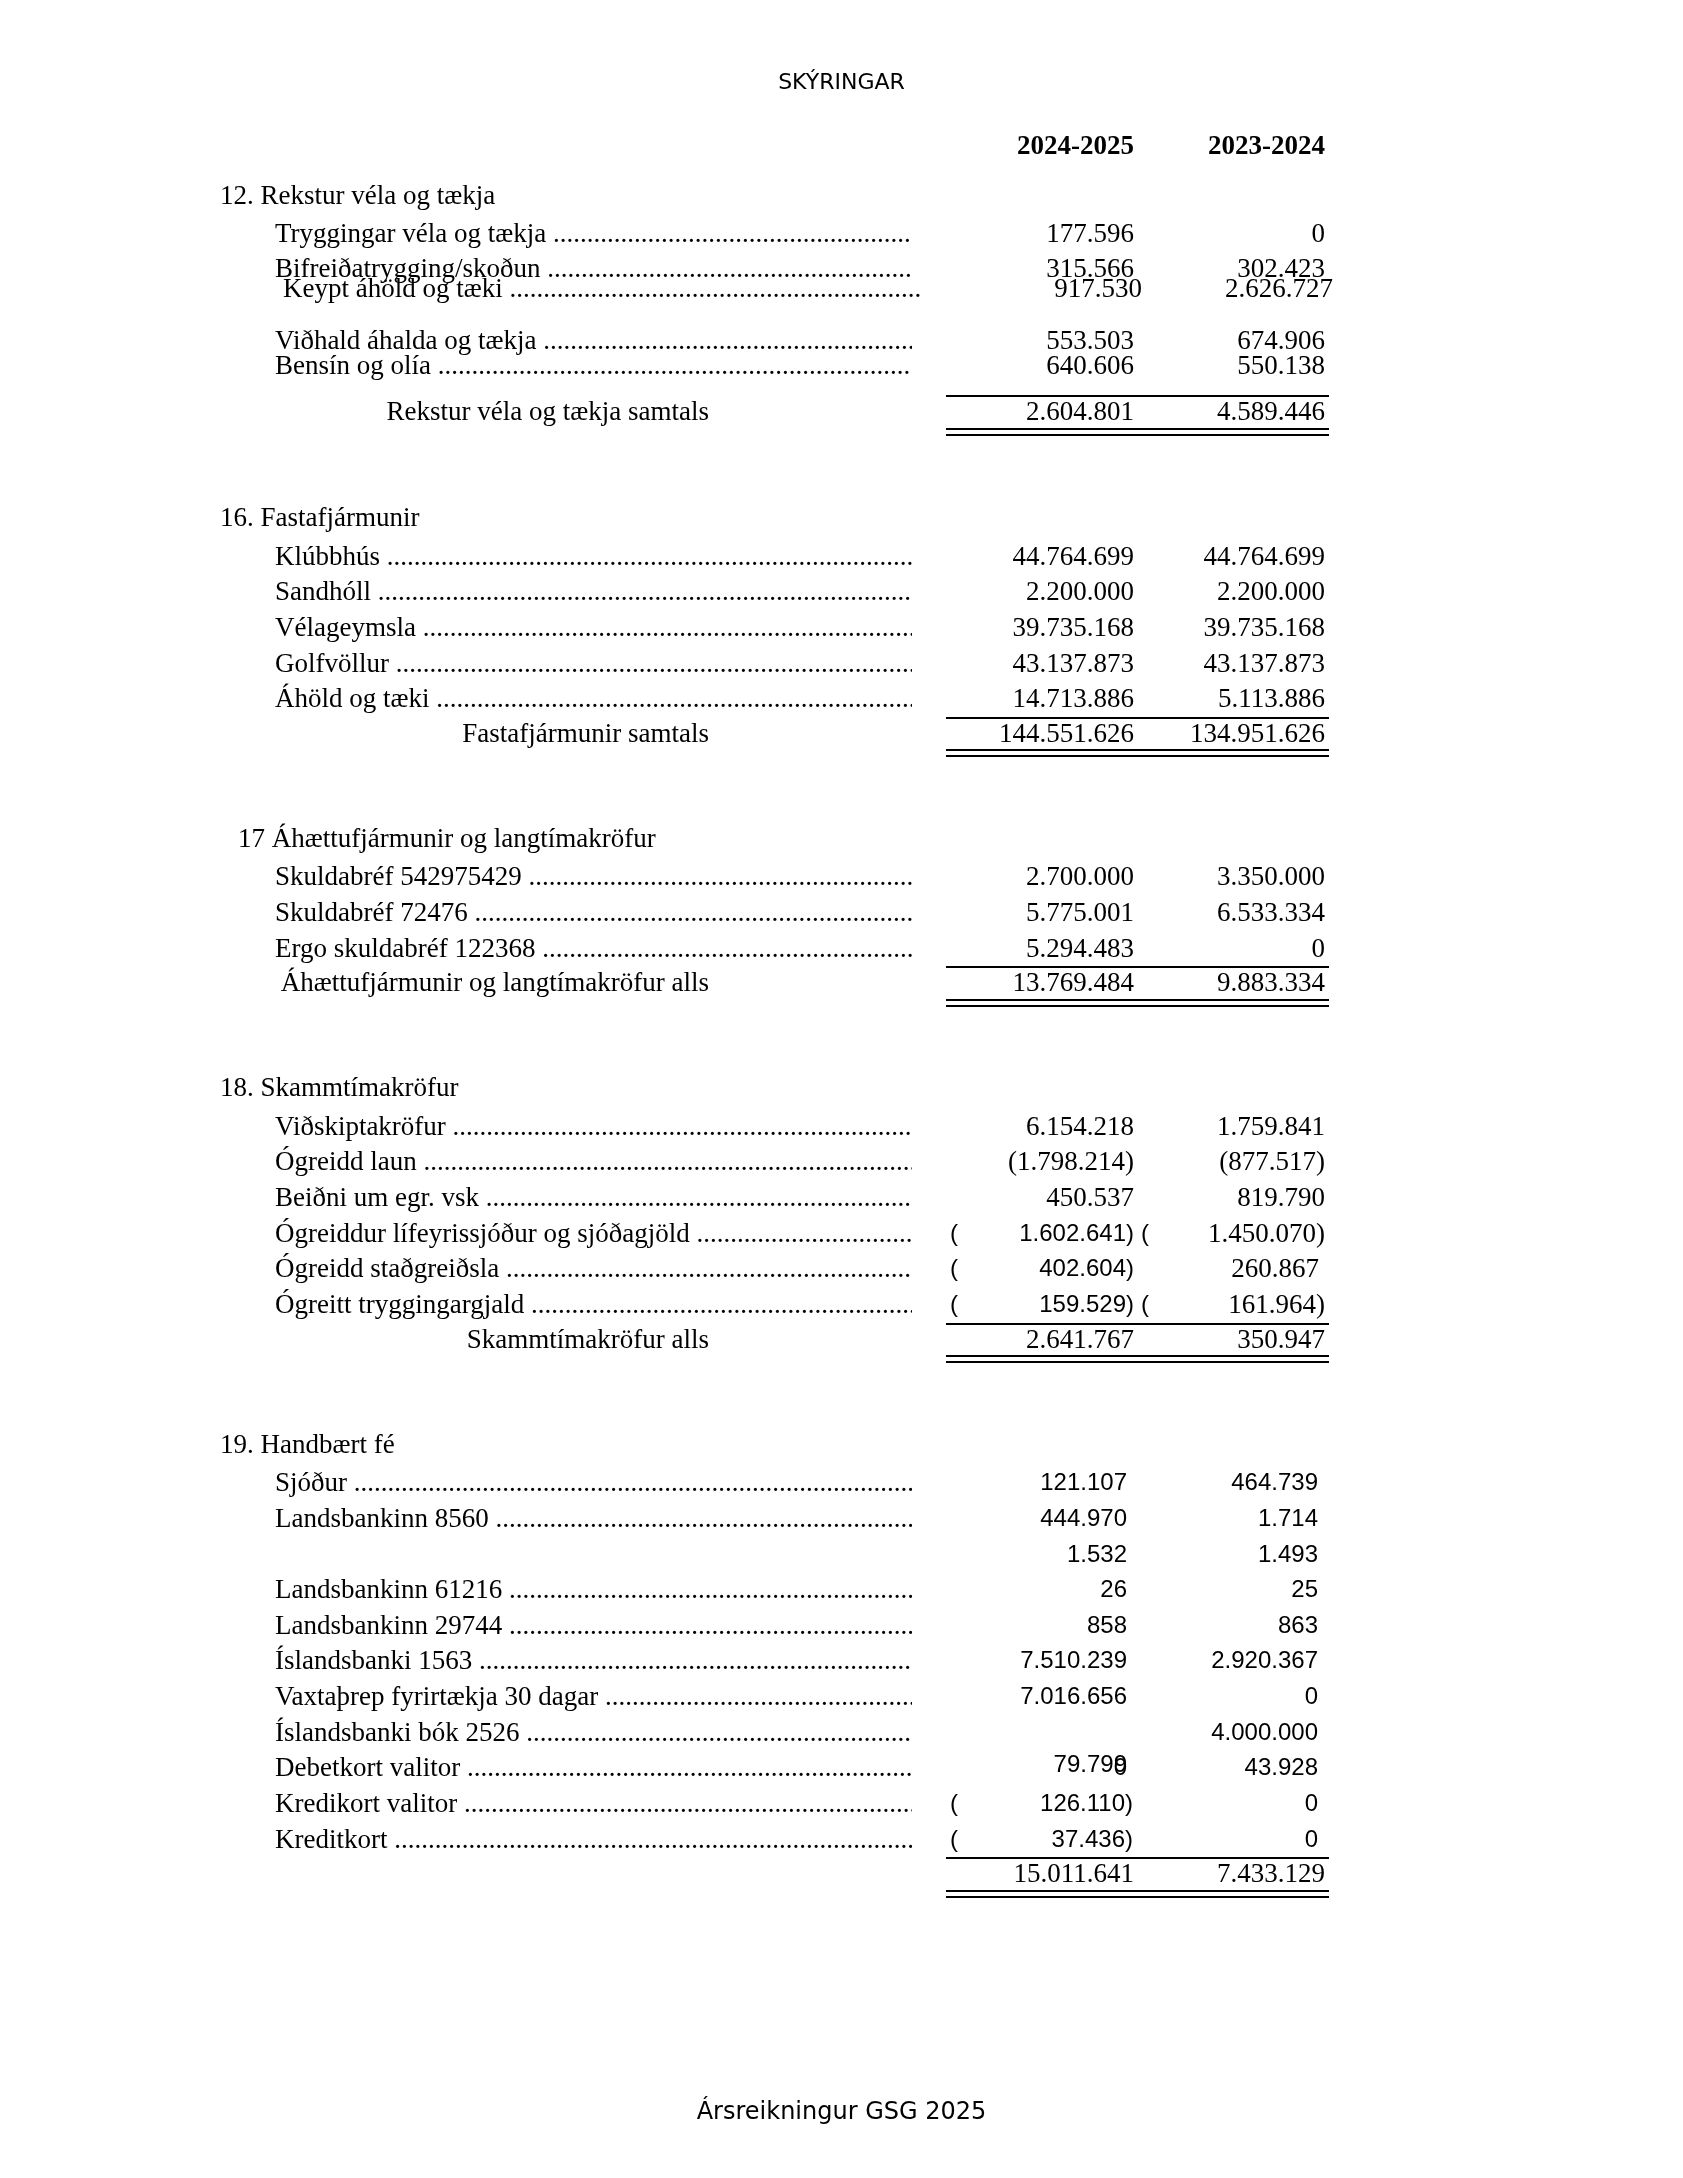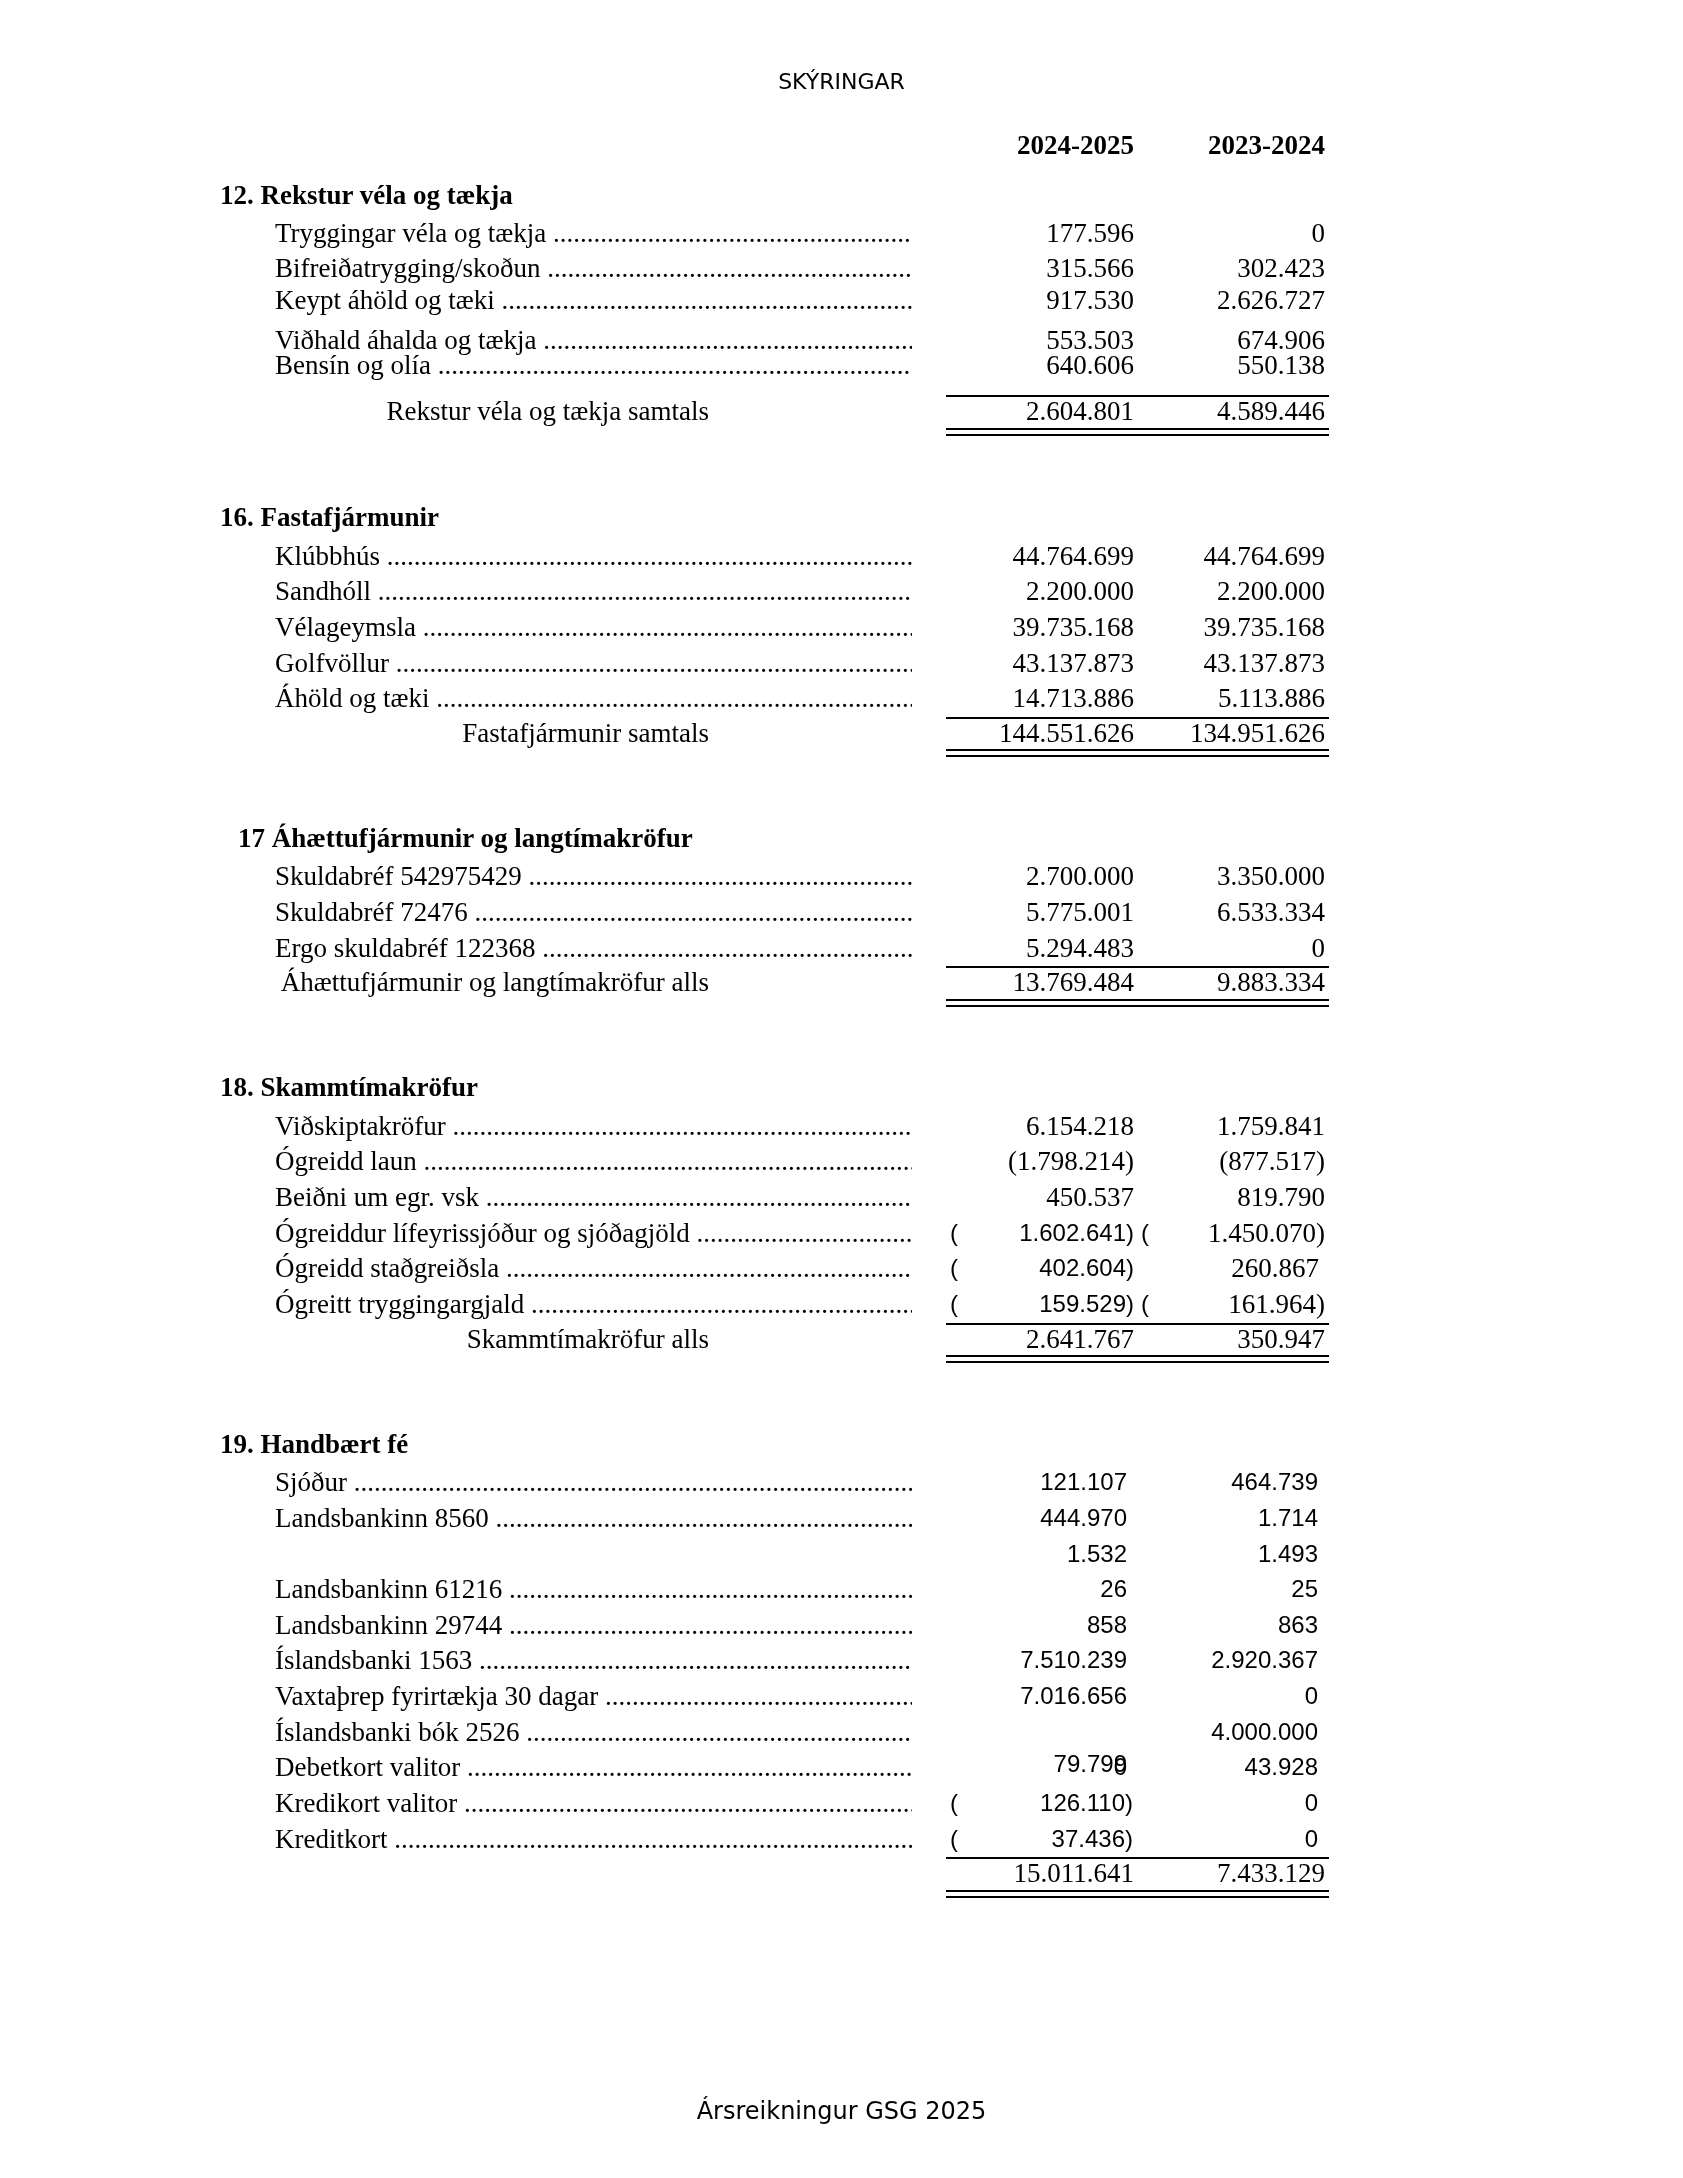--- a/index.html
+++ b/index.html
@@ -2,21 +2,21 @@
 <html><head>
 <meta charset="utf-8">
 <style>
   html,body{margin:0;padding:0;background:#fff;}
   body{width:1683px;height:2178px;position:relative;overflow:hidden;color:#000;}
   .title{position:absolute;top:69px;left:0;width:1683px;text-align:center;font-family:"DejaVu Sans",sans-serif;font-size:22px;}
   .footer{position:absolute;top:2097px;left:0;width:1683px;text-align:center;font-family:"DejaVu Sans",sans-serif;font-size:24px;}
   .doc{position:absolute;left:0;top:0;width:1683px;font-family:"Liberation Serif",serif;font-size:27px;}
   .colhead{position:absolute;top:130px;font-weight:bold;text-align:right;width:198px;}
   .section{position:absolute;left:0;width:1683px;}
-  .sec-title{position:absolute;left:220px;font-weight:bold;white-space:nowrap;}
+  .sec-title{position:absolute;left:220px;font-weight:normal;white-space:nowrap;}
   .row{position:absolute;left:0;width:1480px;height:36px;line-height:36px;}
   .label{position:absolute;left:275px;width:637px;white-space:nowrap;overflow:hidden;}
   .label::after{content:" ..............................................................................................................................................................";}
   .total-label{position:absolute;right:771px;text-align:right;white-space:nowrap;}
   .amt{position:absolute;text-align:right;width:198px;white-space:nowrap;}
   .a1{left:936px;}
   .a2{left:1127px;}
   .calibri{font-family:"Liberation Sans",sans-serif;font-size:24px;}
   .paren{position:absolute;white-space:nowrap;}
   .line{position:absolute;left:946px;width:383px;border-top:2.5px solid #000;}
@@ -36,21 +36,21 @@
     <div class="row" style="top:215px;">
       <span class="label">Tryggingar véla og tækja</span>
       <span class="amt a1">177.596</span>
       <span class="amt a2">0</span>
     </div>
     <div class="row" style="top:250px;">
       <span class="label">Bifreiðatrygging/skoðun</span>
       <span class="amt a1">315.566</span>
       <span class="amt a2">302.423</span>
     </div>
-    <div class="row" style="top:282px;">
+    <div class="row" style="top:270px;margin-left:8px;">
       <span class="label">Keypt áhöld og tæki</span>
       <span class="amt a1">917.530</span>
       <span class="amt a2">2.626.727</span>
     </div>
     <div class="row" style="top:322px;">
       <span class="label">Viðhald áhalda og tækja</span>
       <span class="amt a1">553.503</span>
       <span class="amt a2">674.906</span>
     </div>
     <div class="row" style="top:347px;padding-left:36px;">

